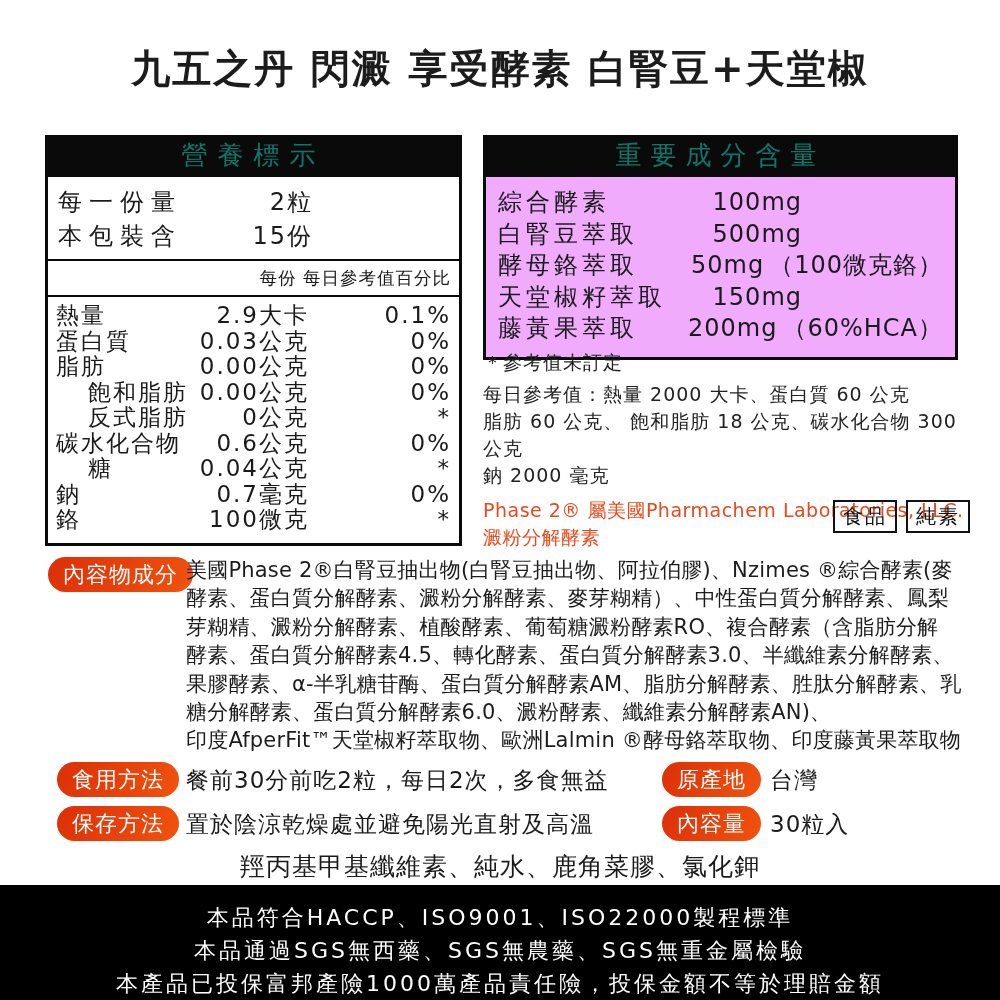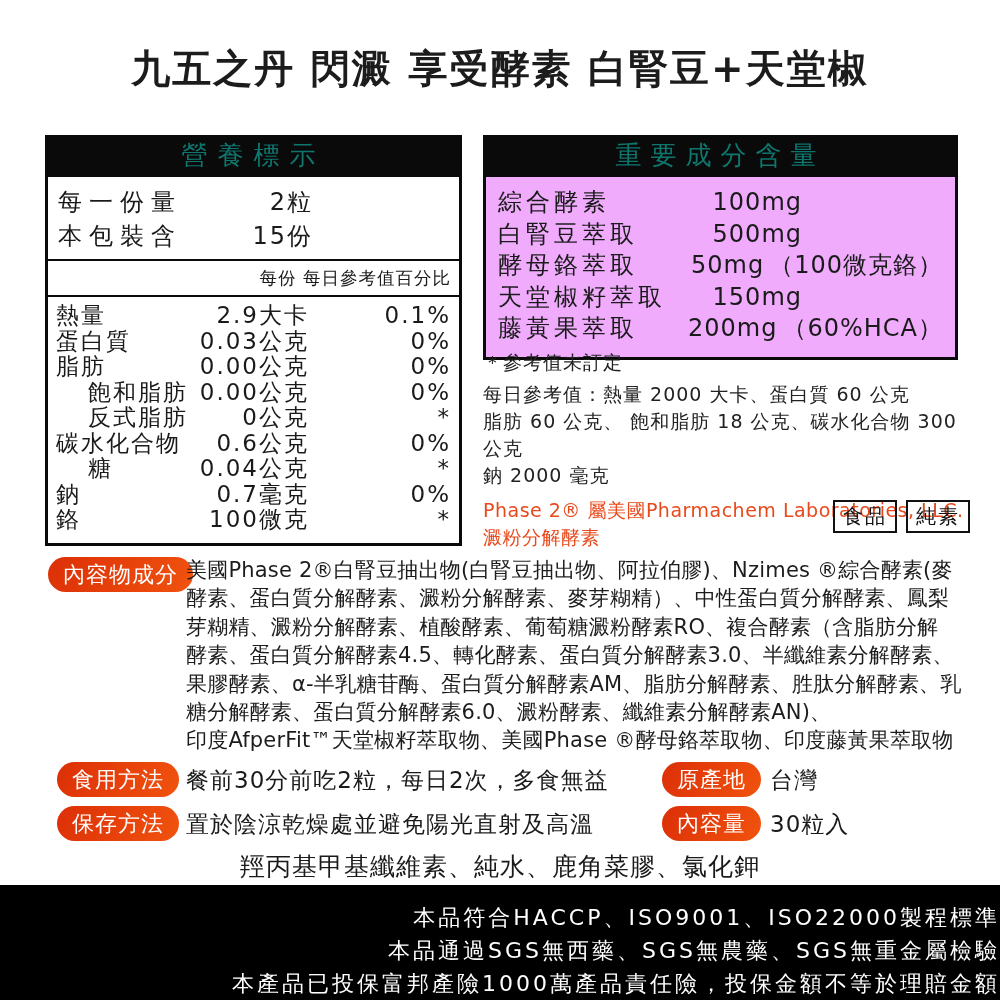--- a/index.html
+++ b/index.html
@@ -65,21 +65,21 @@
   .storage-text  { position:absolute; left:186px; top:808px; font-size:23px; line-height:32px; letter-spacing:1px; }
   .quantity-pill { left:662px; top:806px; }
   .quantity-text { position:absolute; left:770px; top:808px; font-size:23px; line-height:32px; letter-spacing:1px; }
   .capsule-pill  { left:31px;  top:892px; }
   .capsule-text  { position:absolute; left:240px; top:851px; font-size:25px; line-height:32px; letter-spacing:1px; }
   
   .footer {
     position:absolute; left:0; top:885px; width:1000px; height:115px;
     background:#000; color:#fff; text-align:center; padding-top:16px;
   }
-  .f-line { font-size:22px; line-height:33px; letter-spacing:3px;text-align:right; }
+  .f-line { font-size:22px; line-height:33px; letter-spacing:3px; }
 </style>
 </head>
 <body>
 
 <div class="page">
 
   <div class="title">九五之丹 閃澱 享受酵素 白腎豆+天堂椒</div>
 
   <div class="nt">
     <div class="tbl-header">營養標示</div>
@@ -193,21 +193,21 @@
   </div>
 
   <span class="pill contents-pill">內容物成分</span>
   <div class="contents-text">
     <div>美國Phase 2®白腎豆抽出物(白腎豆抽出物、阿拉伯膠)、Nzimes ®綜合酵素(麥</div>
     <div>酵素、蛋白質分解酵素、澱粉分解酵素、麥芽糊精）、中性蛋白質分解酵素、鳳梨</div>
     <div>芽糊精、澱粉分解酵素、植酸酵素、葡萄糖澱粉酵素RO、複合酵素（含脂肪分解</div>
     <div>酵素、蛋白質分解酵素4.5、轉化酵素、蛋白質分解酵素3.0、半纖維素分解酵素、</div>
     <div>果膠酵素、α-半乳糖苷酶、蛋白質分解酵素AM、脂肪分解酵素、胜肽分解酵素、乳</div>
     <div>糖分解酵素、蛋白質分解酵素6.0、澱粉酵素、纖維素分解酵素AN)、</div>
-    <div>印度AfperFit™天堂椒籽萃取物、美國Phase ®酵母鉻萃取物、印度藤黃果萃取物</div>
+    <div>印度AfperFit™天堂椒籽萃取物、歐洲Lalmin ®酵母鉻萃取物、印度藤黃果萃取物</div>
   </div>
 
   <span class="pill usage-pill">食用方法</span>
   <div class="usage-text">餐前30分前吃2粒，每日2次，多食無益</div>
 
   <span class="pill origin-pill">原產地</span>
   <div class="origin-text">台灣</div>
 
   <span class="pill storage-pill">保存方法</span>
   <div class="storage-text">置於陰涼乾燥處並避免陽光直射及高溫</div>

